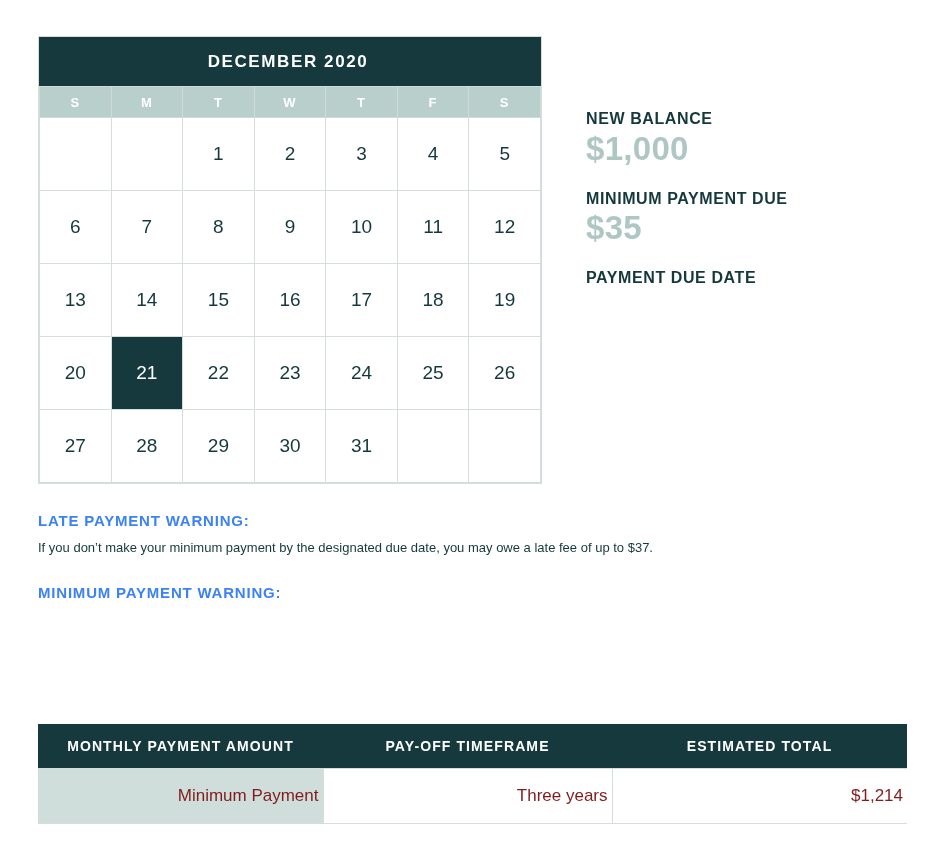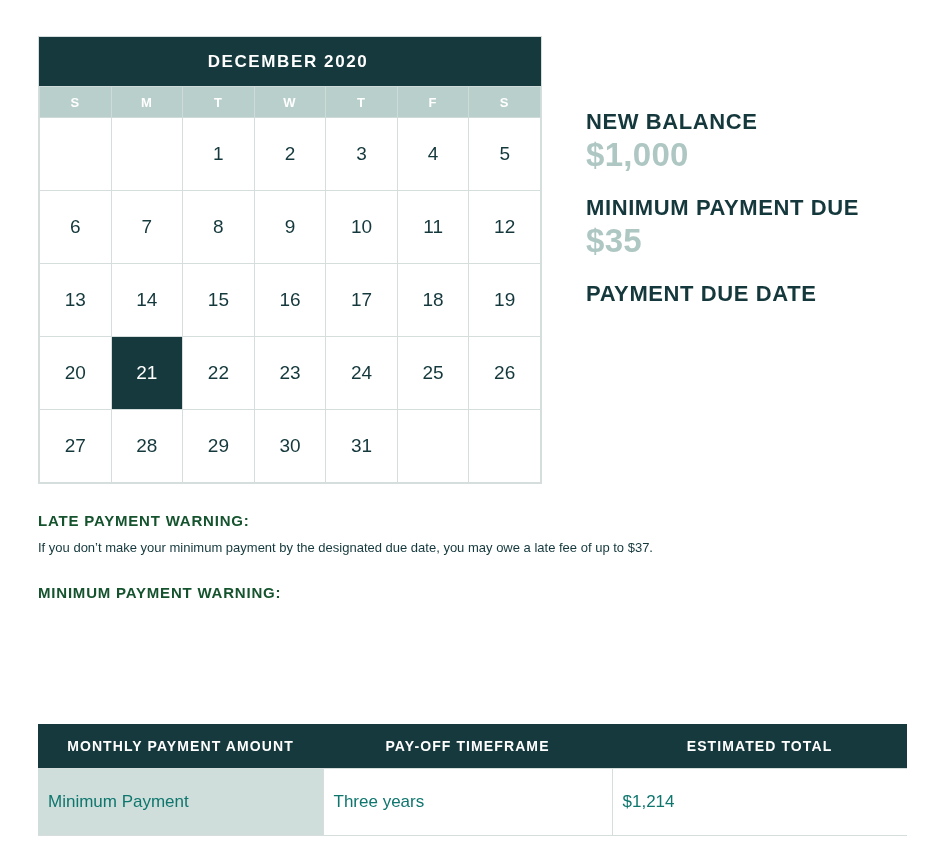--- a/index.html
+++ b/index.html
@@ -68,21 +68,21 @@
   }
 
   
   #summary {
     position: absolute;
     left: 586px;
     top: 110px;
     width: 330px;
   }
   .sum-label {
-    font-size: 22px;
+    font-size: 16px;
     font-weight: bold;
     letter-spacing: 0.6px;
     color: #14383c;
     text-transform: uppercase;
     line-height: 1.1;
   }
   .sum-value {
     font-size: 33px;
     font-weight: bold;
     color: #aec7c3;
@@ -97,21 +97,21 @@
   #warnings {
     position: absolute;
     left: 38px;
     top: 512px;
     width: 620px;
   }
   .warn-title {
     font-size: 15px;
     font-weight: bold;
     letter-spacing: 0.8px;
-    color: #14532d;
+    color: #3b82f6;
     text-transform: uppercase;
     margin-bottom: 9px;
   }
   .warn-body {
     font-size: 13px;
     line-height: 1.55;
     color: #14383c;
   }
   .warn-block { margin-bottom: 26px; }
   .warn-block:last-child { margin-bottom: 8px; }
@@ -131,25 +131,25 @@
     font-size: 14px;
     font-weight: bold;
     letter-spacing: 1.1px;
     height: 44px;
     text-transform: uppercase;
     border: none;
     padding: 0;
   }
   #payoff td {
     height: 46px;
-    text-align: left;
+    text-align: right;
     font-size: 17px;
-    color: #0f766e;
+    color: #7f1d1d;
     border: 1px solid #d6dedd;
-    padding: 10px;
+    padding: 4px;
   }
   #payoff td.shaded {
     background: #cfdedb;
     border-left: none;
   }
   #payoff td.last { border-right: none; }
 </style>
 </head>
 <body>
 

